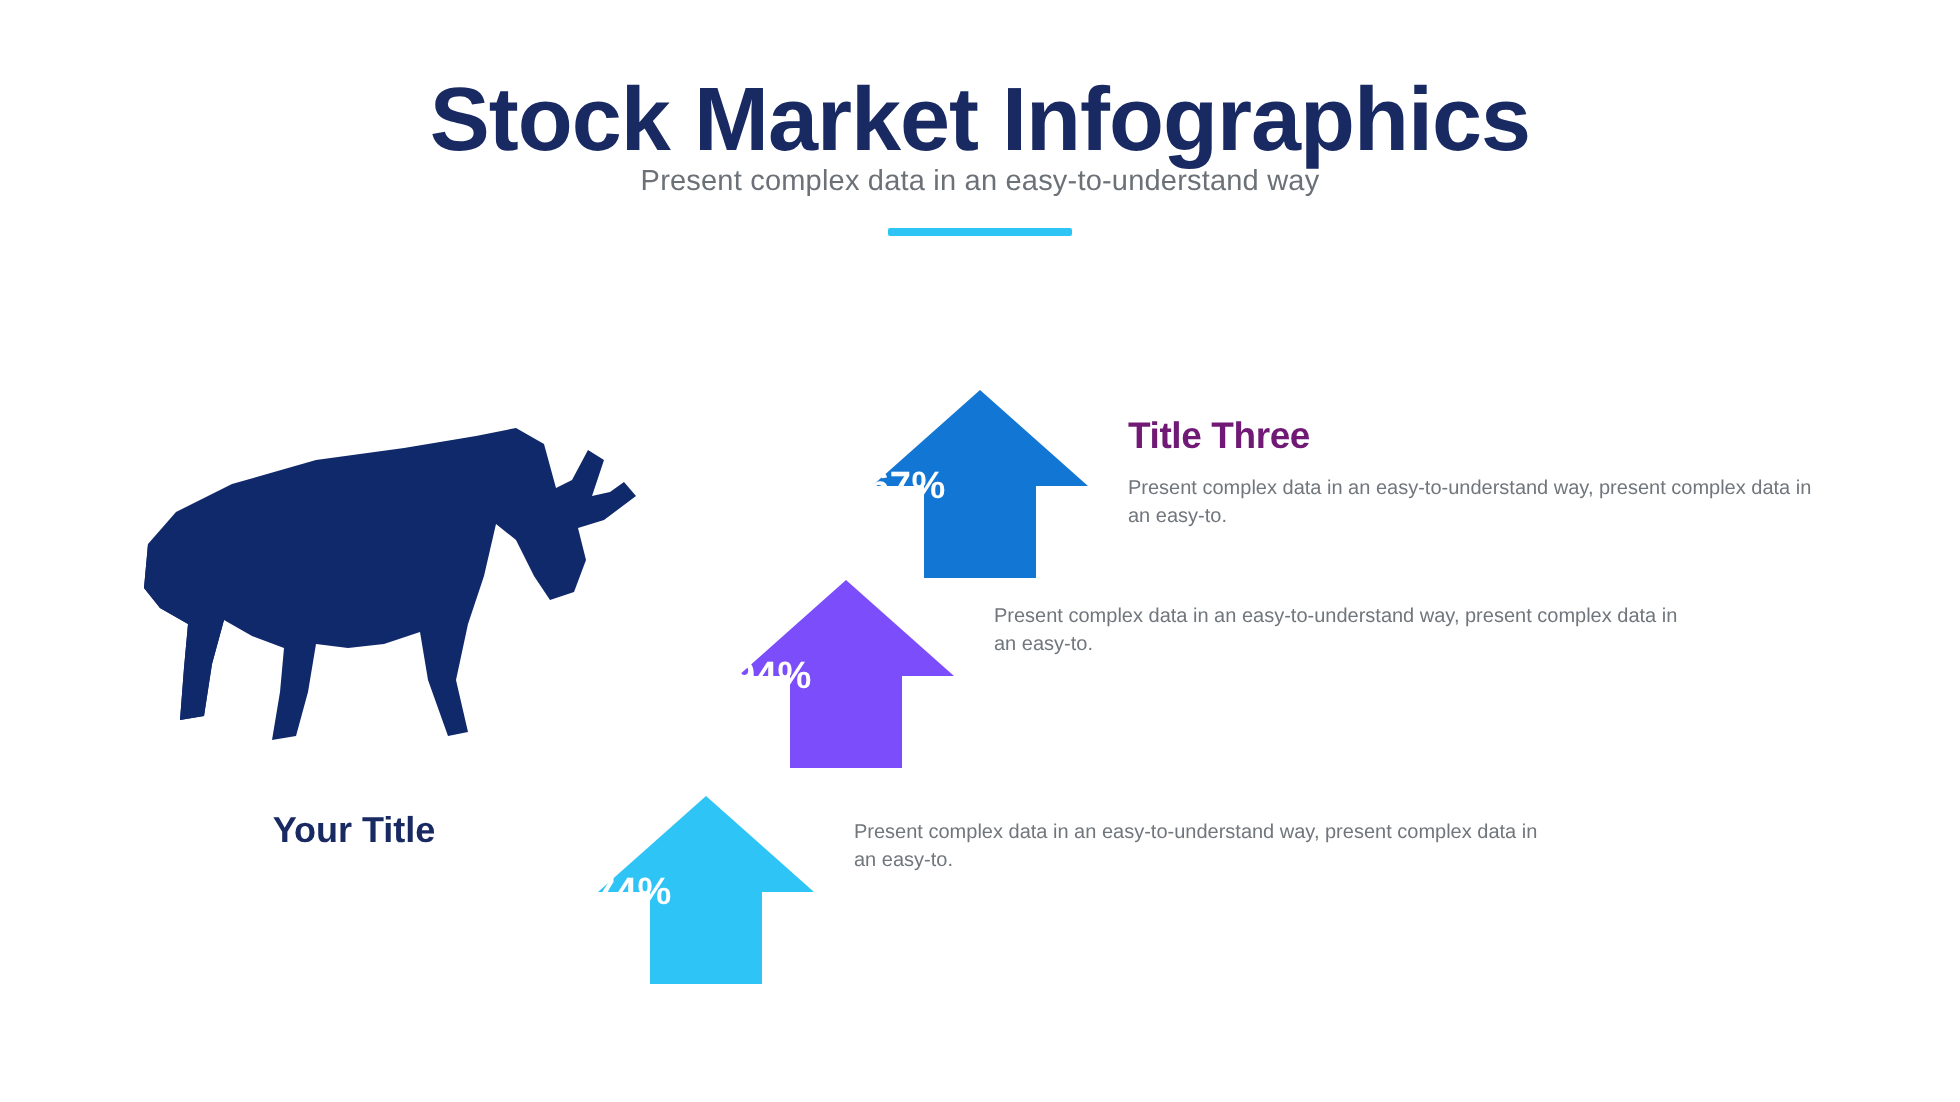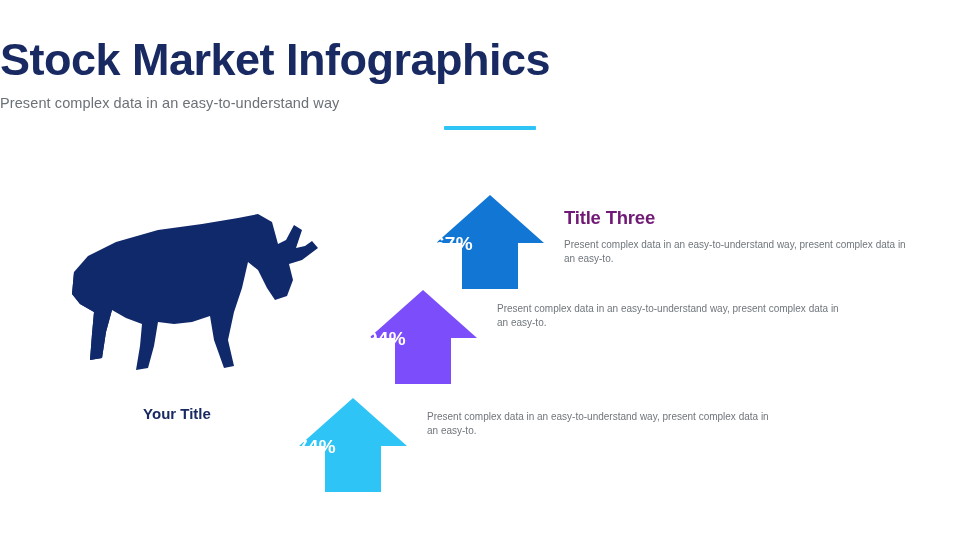--- a/index.html
+++ b/index.html
@@ -20,34 +20,33 @@
     height: 551px;
     background: #ffffff;
   }
 
   
   .header {
     position: absolute;
     top: 36px;
     left: 0;
     width: 980px;
-    text-align: left;
+    text-align: center;
   }
   .main-title {
     font-size: 45px;
     font-weight: bold;
     color: #192a63;
     letter-spacing: -0.5px;
     line-height: 1.05;
     margin: 0;
   }
   .subtitle {
     font-size: 14.5px;
     color: #6b7177;
-    margin-top: 12px;
     letter-spacing: 0.1px;
   }
   .divider {
     width: 92px;
     height: 4px;
     background: #2ec4f5;
     margin: 15px auto 0 auto;
     border-radius: 1px;
   }
 
@@ -57,21 +56,21 @@
     left: 62px;
     top: 200px;
     width: 290px;
   }
   .bull-svg {
     display: block;
     width: 268px;
     height: 190px;
   }
   .bull-caption {
-    font-size: 15px;
+    font-size: 18px;
     font-weight: bold;
     color: #192a63;
     text-align: center;
     width: 230px;
     margin-top: 15px;
   }
 
   
   .row {
     position: absolute;

